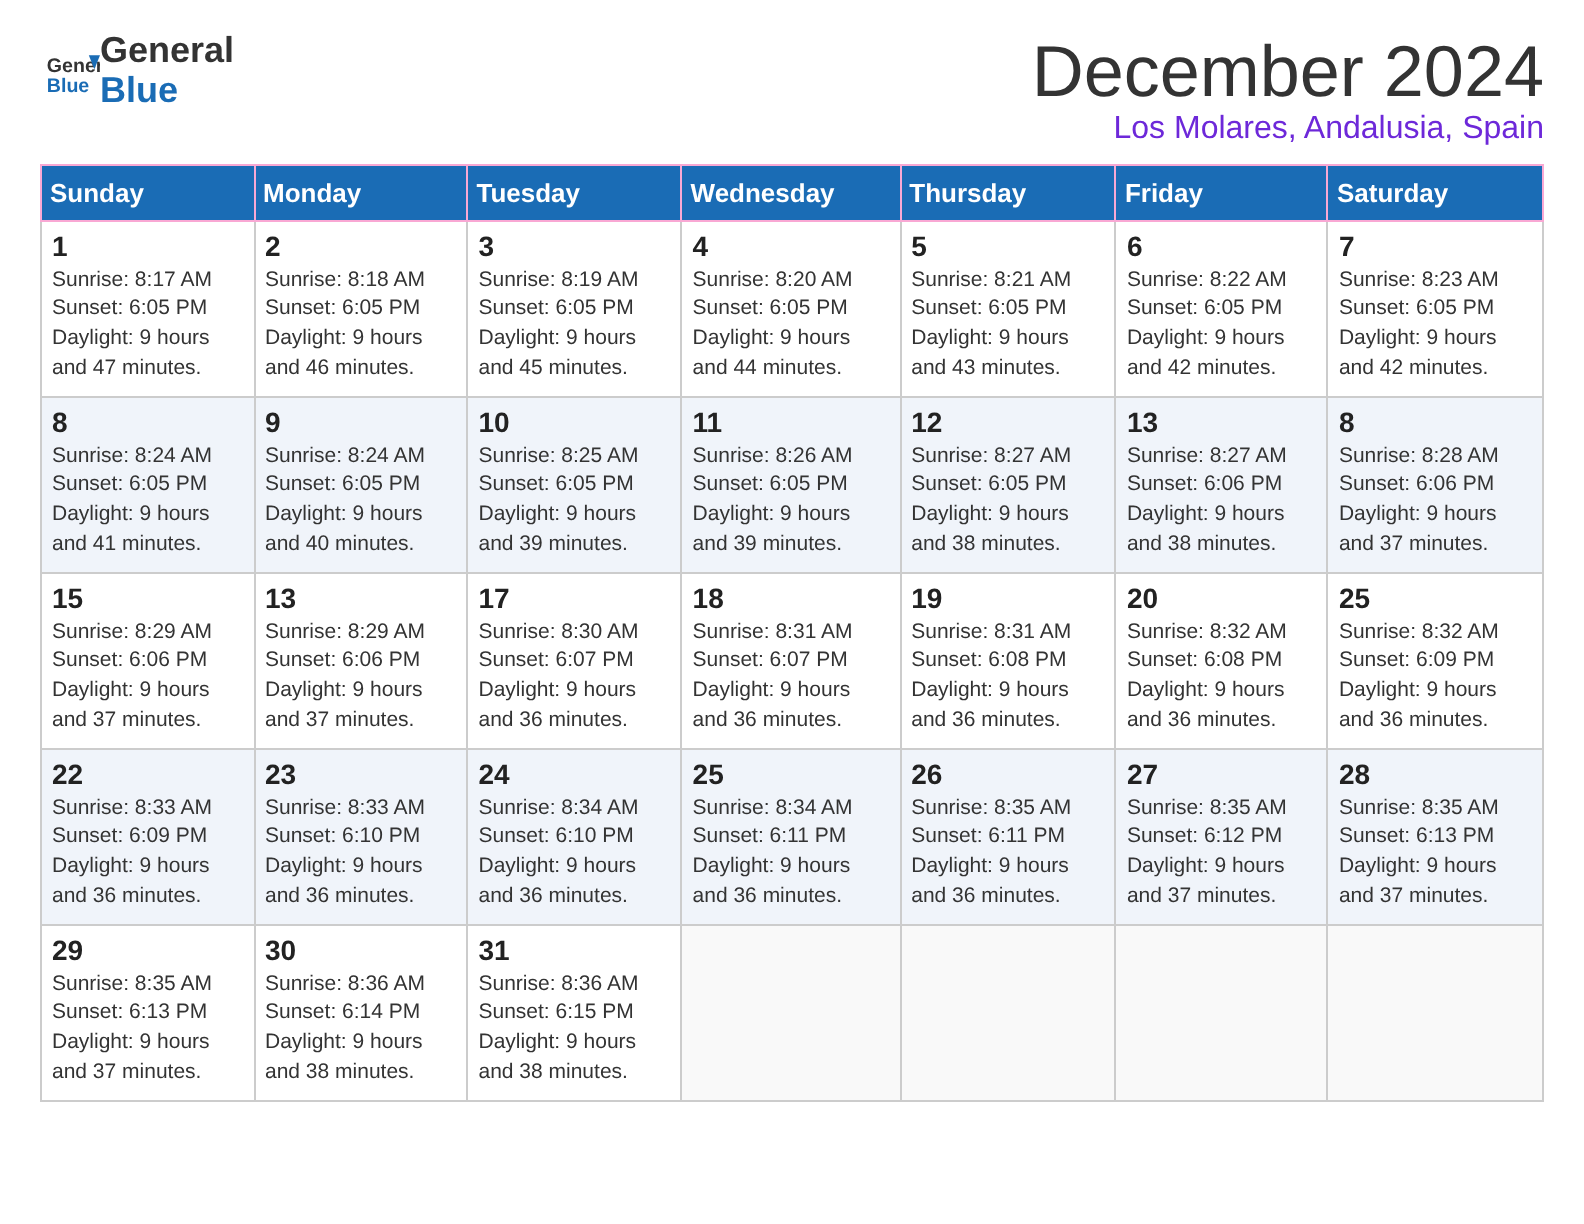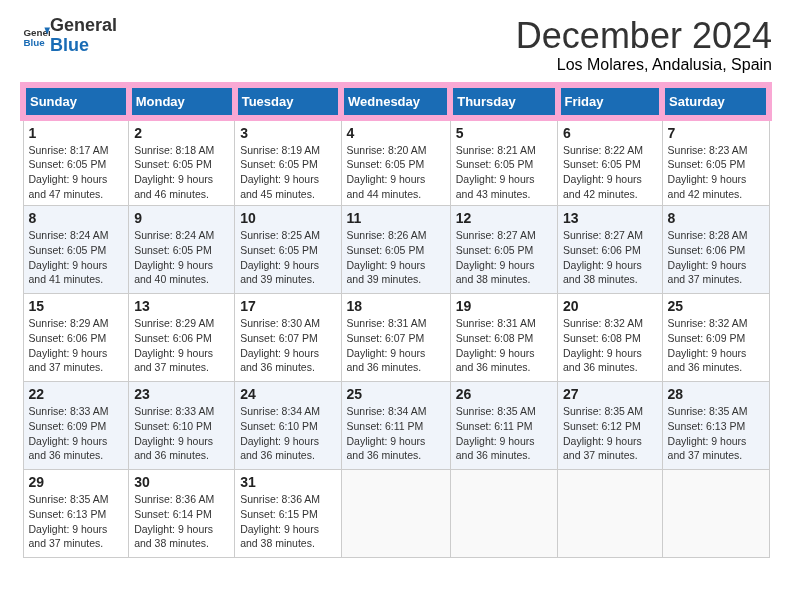--- a/index.html
+++ b/index.html
@@ -33,35 +33,35 @@
       text-align: right;
     }
     .month-title {
       font-size: 36px;
       font-weight: normal;
       color: #333;
       line-height: 1.1;
     }
     .location-title {
       font-size: 16px;
-      color: #000000;
+      color: #6d28d9;
     }
     .calendar-table {
       width: 100%;
       border-collapse: collapse;
       font-size: 11px;
     }
     .calendar-table th {
       background: #1a6cb5;
       color: #fff;
       padding: 6px 4px;
       text-align: left;
       font-size: 13px;
       font-weight: bold;
-      border: 6px solid #f9a8d4;
+      border: 1px solid #f9a8d4;
     }
     .calendar-table td {
       border: 1px solid #ccc;
       vertical-align: top;
       padding: 4px 5px;
       height: 88px;
       width: 113px;
       background: #fff;
     }
     .calendar-table tr:nth-child(even) td {

